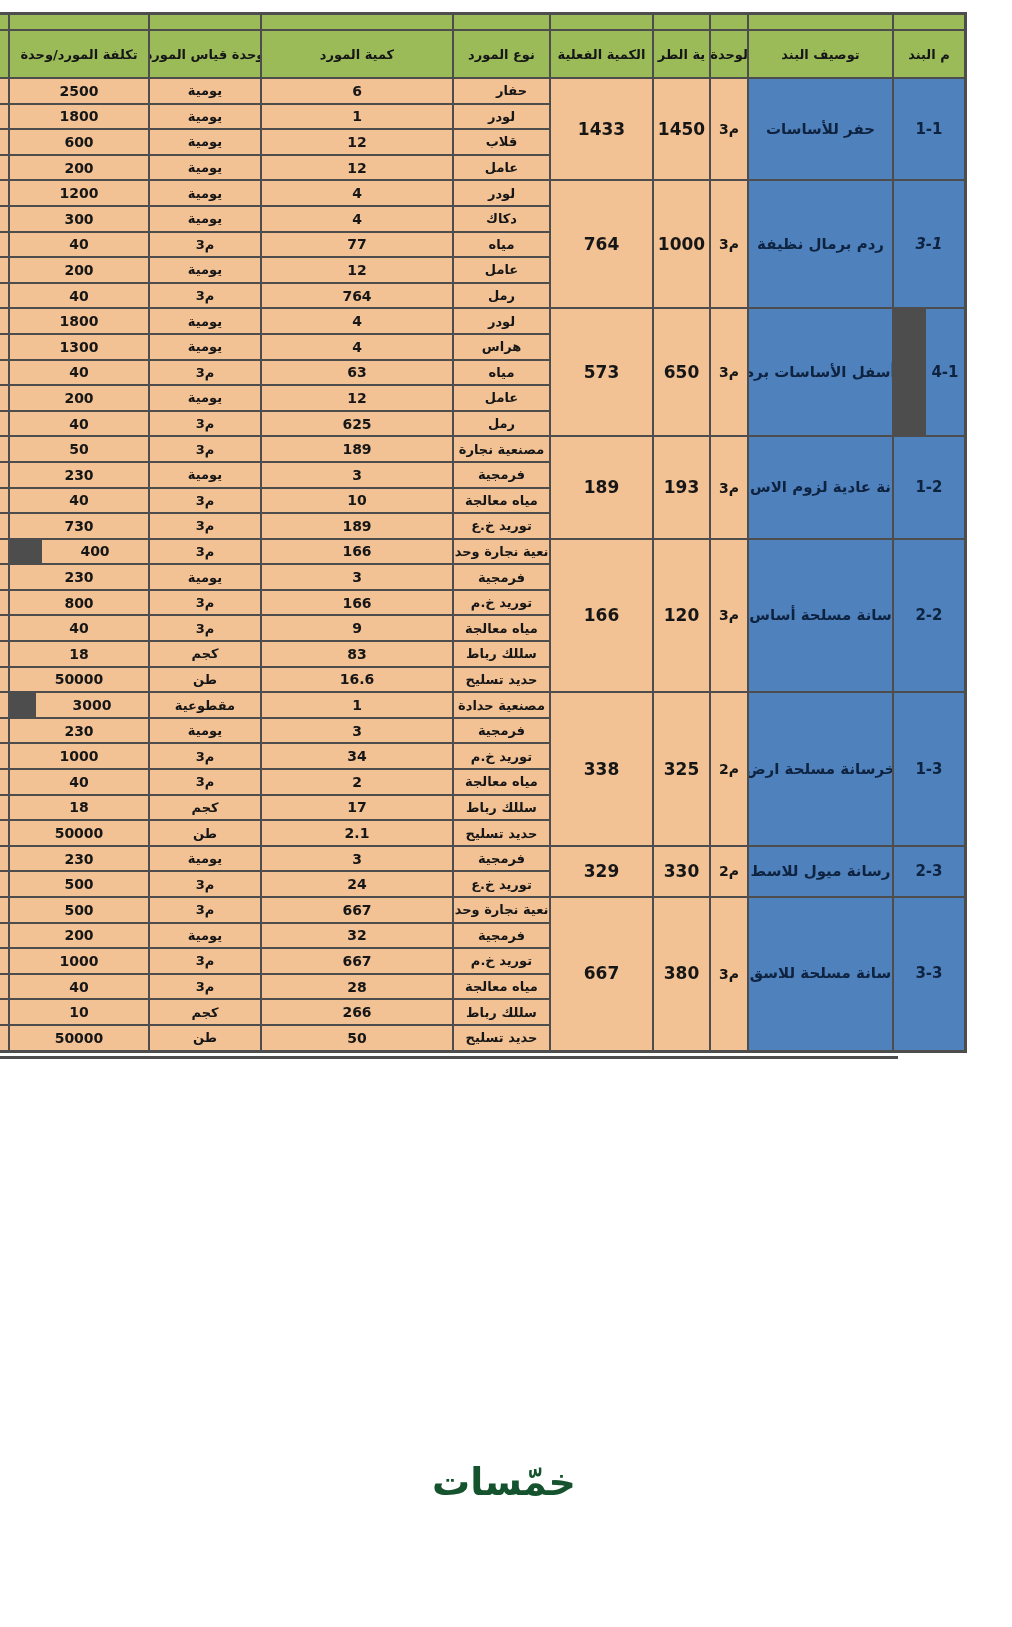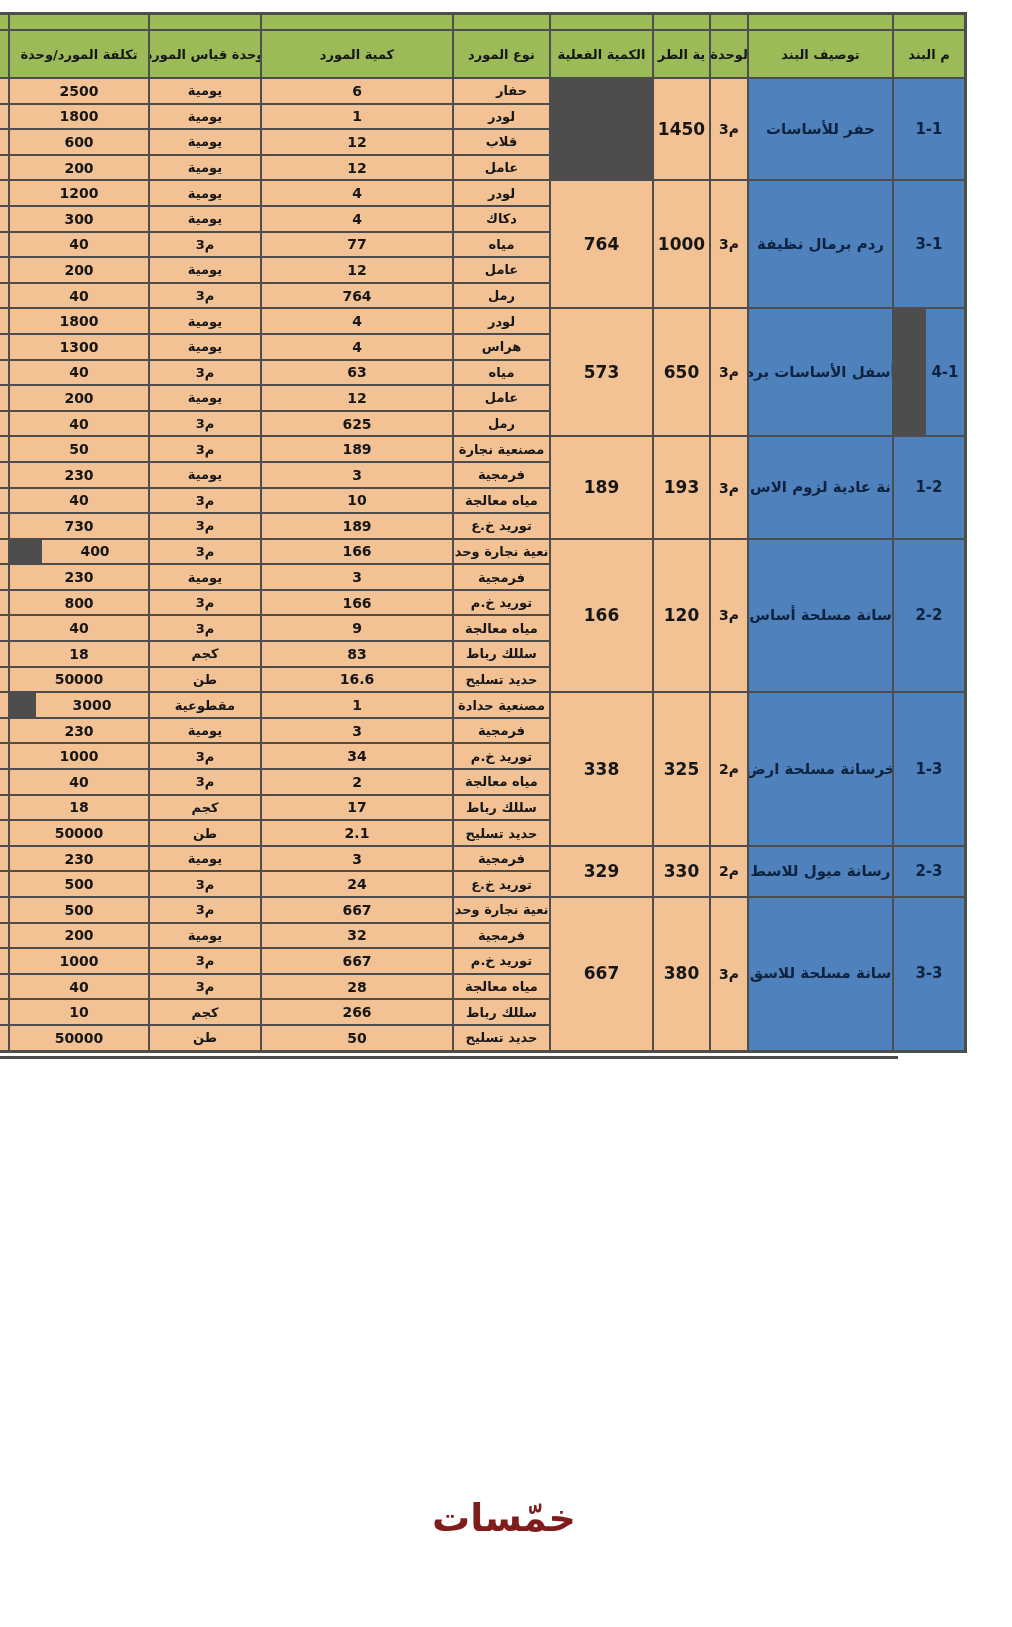--- a/index.html
+++ b/index.html
@@ -26,22 +26,22 @@
   .blue{background:#4F81BD;color:#0E2340;}
   .hdr{font-size:13px;}
   .type{font-size:13px;}
   .num{font-size:14px;}
   .big{font-size:17px;}
   .unit{font-size:14px;}
   .desc{font-size:15px;}
   .itemno{font-size:15px;direction:ltr;}
   #bottom-rule{position:absolute;left:0;top:1056px;width:898px;height:3px;background:#4d4d4d;}
   #watermark{
-    position:absolute;left:428px;top:1496px;width:152px;
-    text-align:center;font-size:38px;font-weight:bold;color:#7f1d1d;direction:rtl;
+    position:absolute;left:428px;top:1460px;width:152px;
+    text-align:center;font-size:38px;font-weight:bold;color:#14532d;direction:rtl;
   }
 </style>
 </head>
 <body>
 
 <div id="stage">
   <div id="sheet">
       <div class="cell green" style="grid-area: 1 / 1 / span 1;"></div>
       <div class="cell green" style="grid-area: 1 / 2 / span 1;"></div>
       <div class="cell green" style="grid-area: 1 / 3 / span 1;"></div>
@@ -59,41 +59,42 @@
       <div class="cell green hdr" style="grid-area: 2 / 5 / span 1;">الكمية الفعلية</div>
       <div class="cell green hdr" style="grid-area: 2 / 6 / span 1;">نوع المورد</div>
       <div class="cell green hdr" style="grid-area: 2 / 7 / span 1;">كمية المورد</div>
       <div class="cell green hdr" style="grid-area: 2 / 8 / span 1;">وحدة قياس المورد</div>
       <div class="cell green hdr" style="grid-area: 2 / 9 / span 1;">تكلفة المورد/وحدة</div>
       <div class="cell green hdr" style="grid-area: 2 / 10 / span 1;"></div>
       <div class="cell blue itemno" style="grid-area: 3 / 1 / span 4;">1-1</div>
       <div class="cell blue desc" style="grid-area: 3 / 2 / span 4;">حفر للأساسات</div>
       <div class="cell peach unit" style="grid-area: 3 / 3 / span 4;">م3</div>
       <div class="cell peach big" style="grid-area: 3 / 4 / span 4;">1450</div>
+      <div class="cell peach big" style="grid-area: 3 / 5 / span 4;">1433</div>
       <div class="cell peach type" style="grid-area: 3 / 6 / span 1; padding-left: 20px;">حفار</div>
       <div class="cell peach num" style="grid-area: 3 / 7 / span 1;">6</div>
       <div class="cell peach type" style="grid-area: 3 / 8 / span 1;">يومية</div>
       <div class="cell peach num" style="grid-area: 3 / 9 / span 1;">2500</div>
       <div class="cell peach" style="grid-area: 3 / 10 / span 1;"></div>
       <div class="cell peach type" style="grid-area: 4 / 6 / span 1;">لودر</div>
       <div class="cell peach num" style="grid-area: 4 / 7 / span 1;">1</div>
       <div class="cell peach type" style="grid-area: 4 / 8 / span 1;">يومية</div>
       <div class="cell peach num" style="grid-area: 4 / 9 / span 1;">1800</div>
       <div class="cell peach" style="grid-area: 4 / 10 / span 1;"></div>
       <div class="cell peach type" style="grid-area: 5 / 6 / span 1;">قلاب</div>
       <div class="cell peach num" style="grid-area: 5 / 7 / span 1;">12</div>
       <div class="cell peach type" style="grid-area: 5 / 8 / span 1;">يومية</div>
       <div class="cell peach num" style="grid-area: 5 / 9 / span 1;">600</div>
       <div class="cell peach" style="grid-area: 5 / 10 / span 1;"></div>
       <div class="cell peach type" style="grid-area: 6 / 6 / span 1;">عامل</div>
       <div class="cell peach num" style="grid-area: 6 / 7 / span 1;">12</div>
       <div class="cell peach type" style="grid-area: 6 / 8 / span 1;">يومية</div>
       <div class="cell peach num" style="grid-area: 6 / 9 / span 1;">200</div>
       <div class="cell peach" style="grid-area: 6 / 10 / span 1;"></div>
-      <div class="cell blue itemno" style="grid-area: 7 / 1 / span 5;">3-1</div>
+      <div class="cell blue itemno" style="grid-area: 7 / 1 / span 5; font-style: italic;">3-1</div>
       <div class="cell blue desc" style="grid-area: 7 / 2 / span 5;">ردم برمال نظيفة</div>
       <div class="cell peach unit" style="grid-area: 7 / 3 / span 5;">م3</div>
       <div class="cell peach big" style="grid-area: 7 / 4 / span 5;">1000</div>
       <div class="cell peach big" style="grid-area: 7 / 5 / span 5;">764</div>
       <div class="cell peach type" style="grid-area: 7 / 6 / span 1;">لودر</div>
       <div class="cell peach num" style="grid-area: 7 / 7 / span 1;">4</div>
       <div class="cell peach type" style="grid-area: 7 / 8 / span 1;">يومية</div>
       <div class="cell peach num" style="grid-area: 7 / 9 / span 1;">1200</div>
       <div class="cell peach" style="grid-area: 7 / 10 / span 1;"></div>
       <div class="cell peach type" style="grid-area: 8 / 6 / span 1;">دكاك</div>

